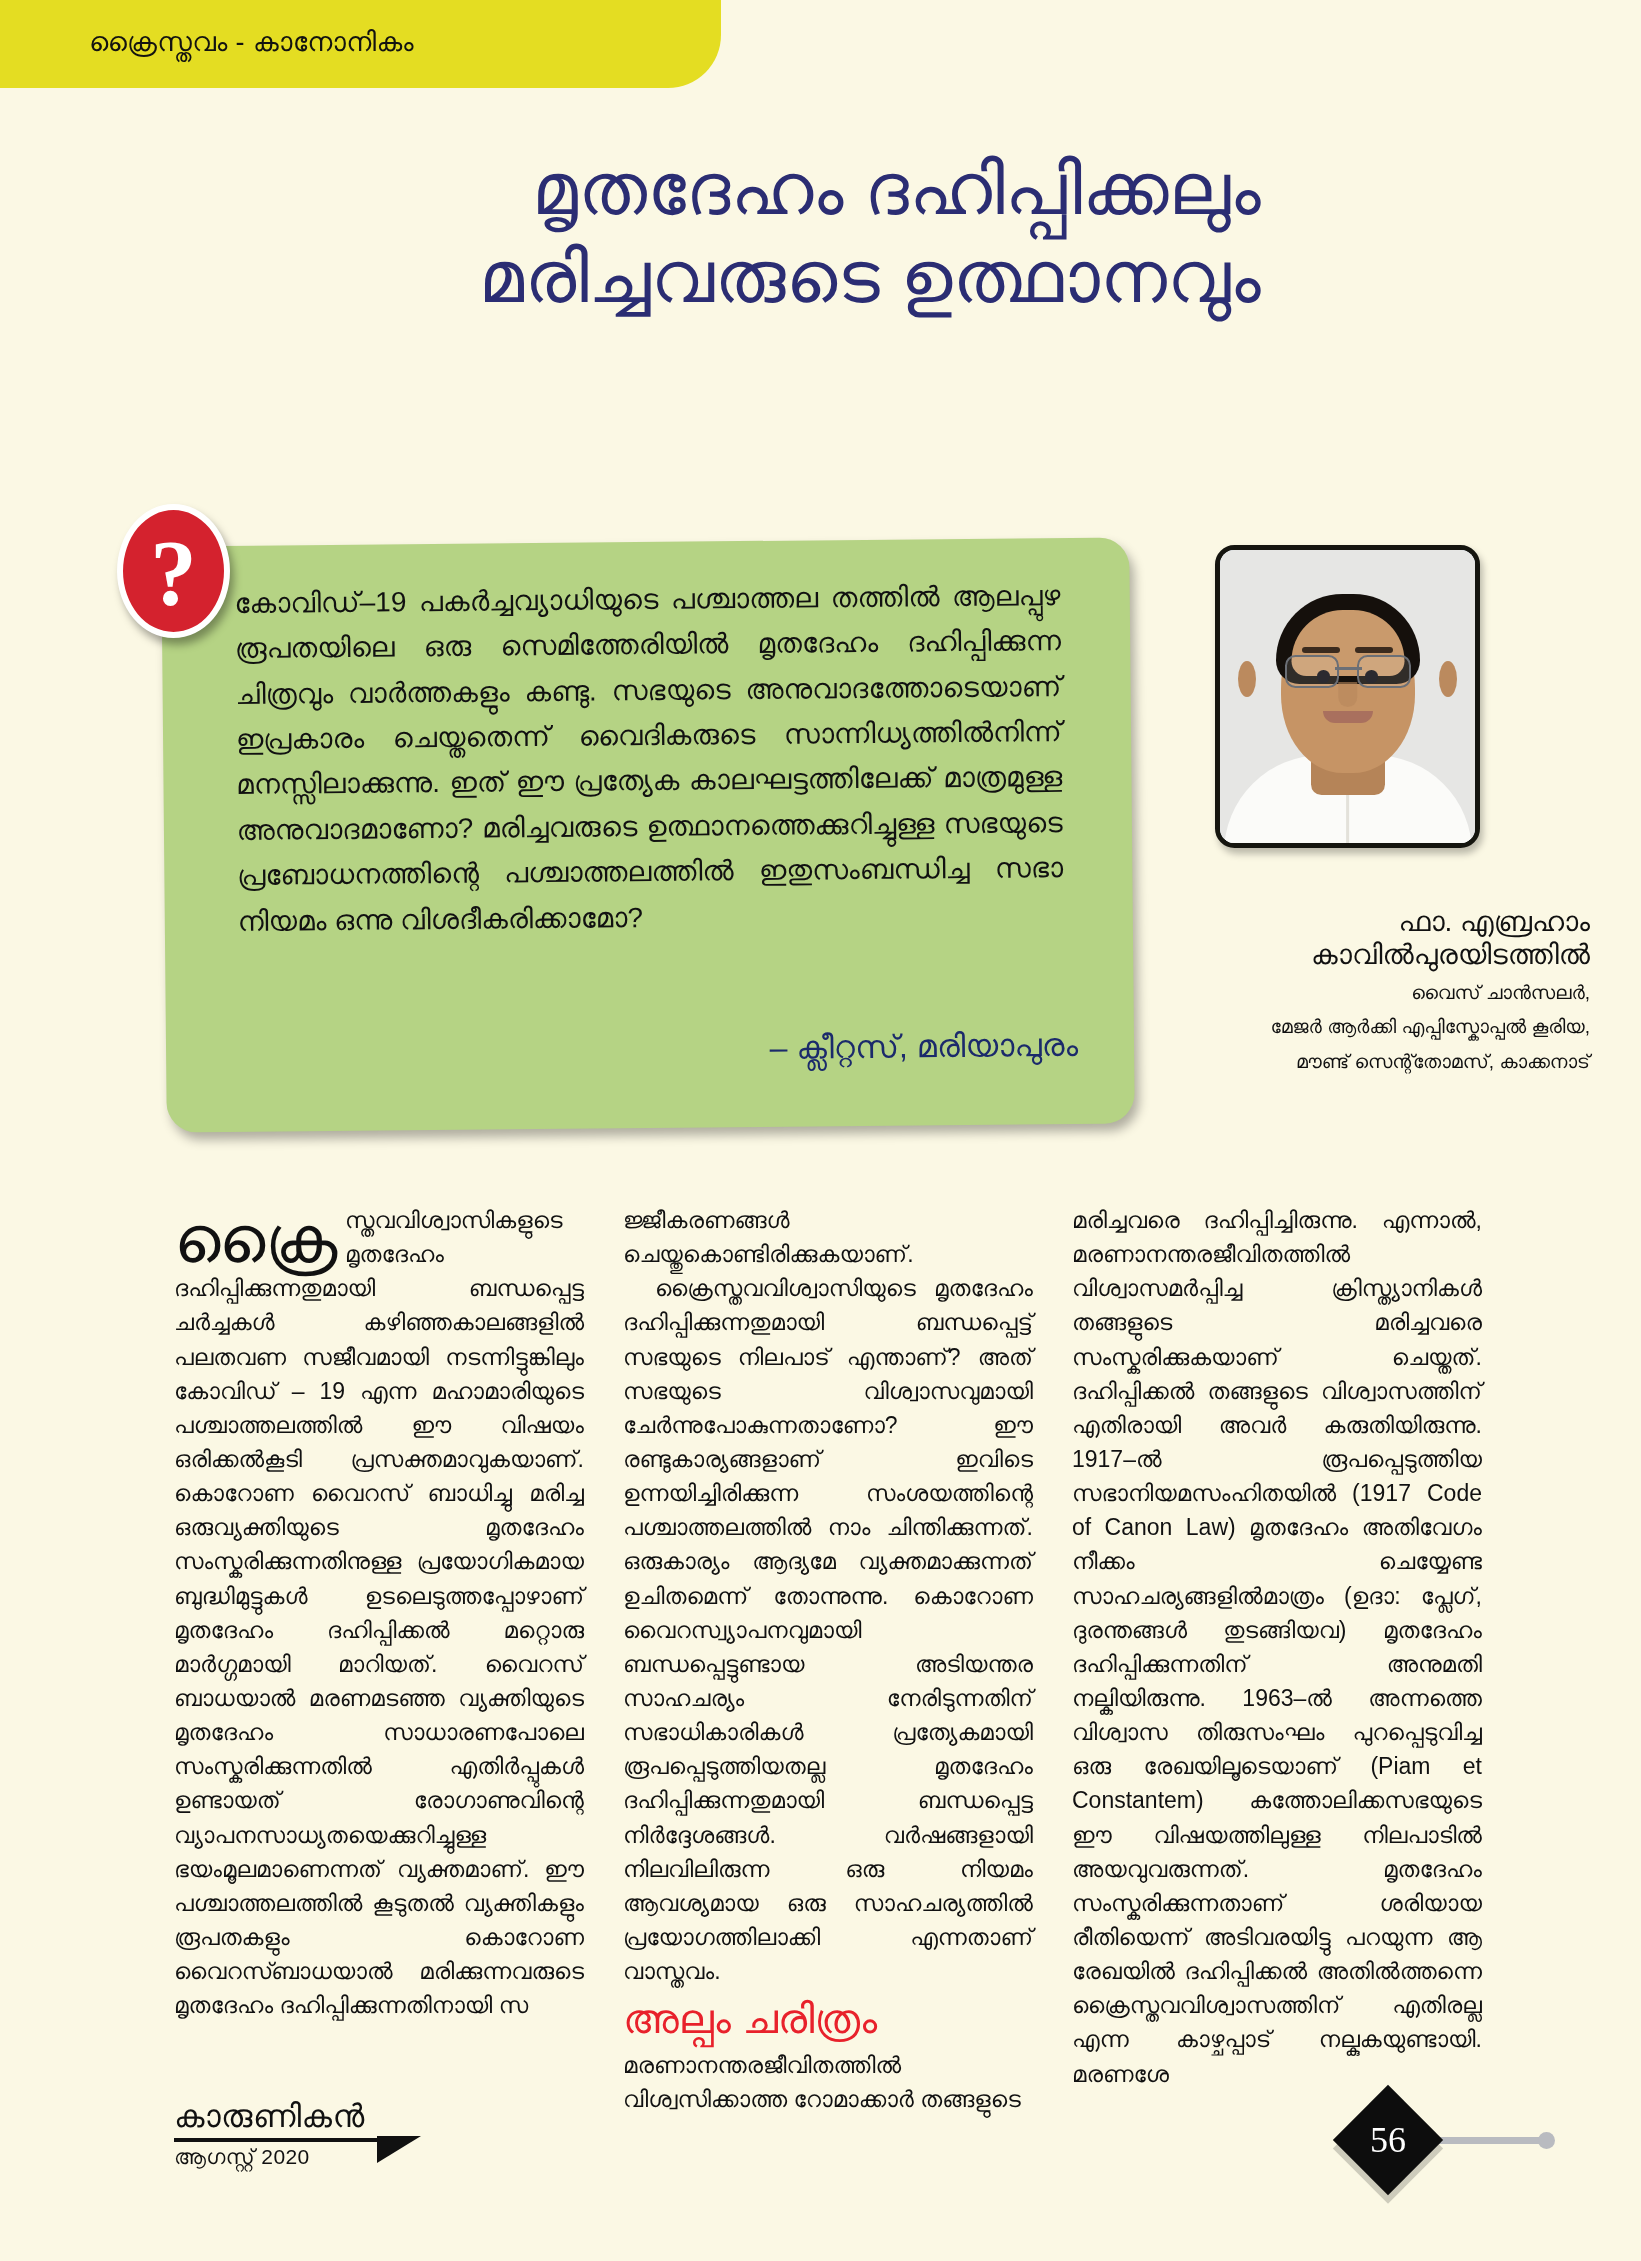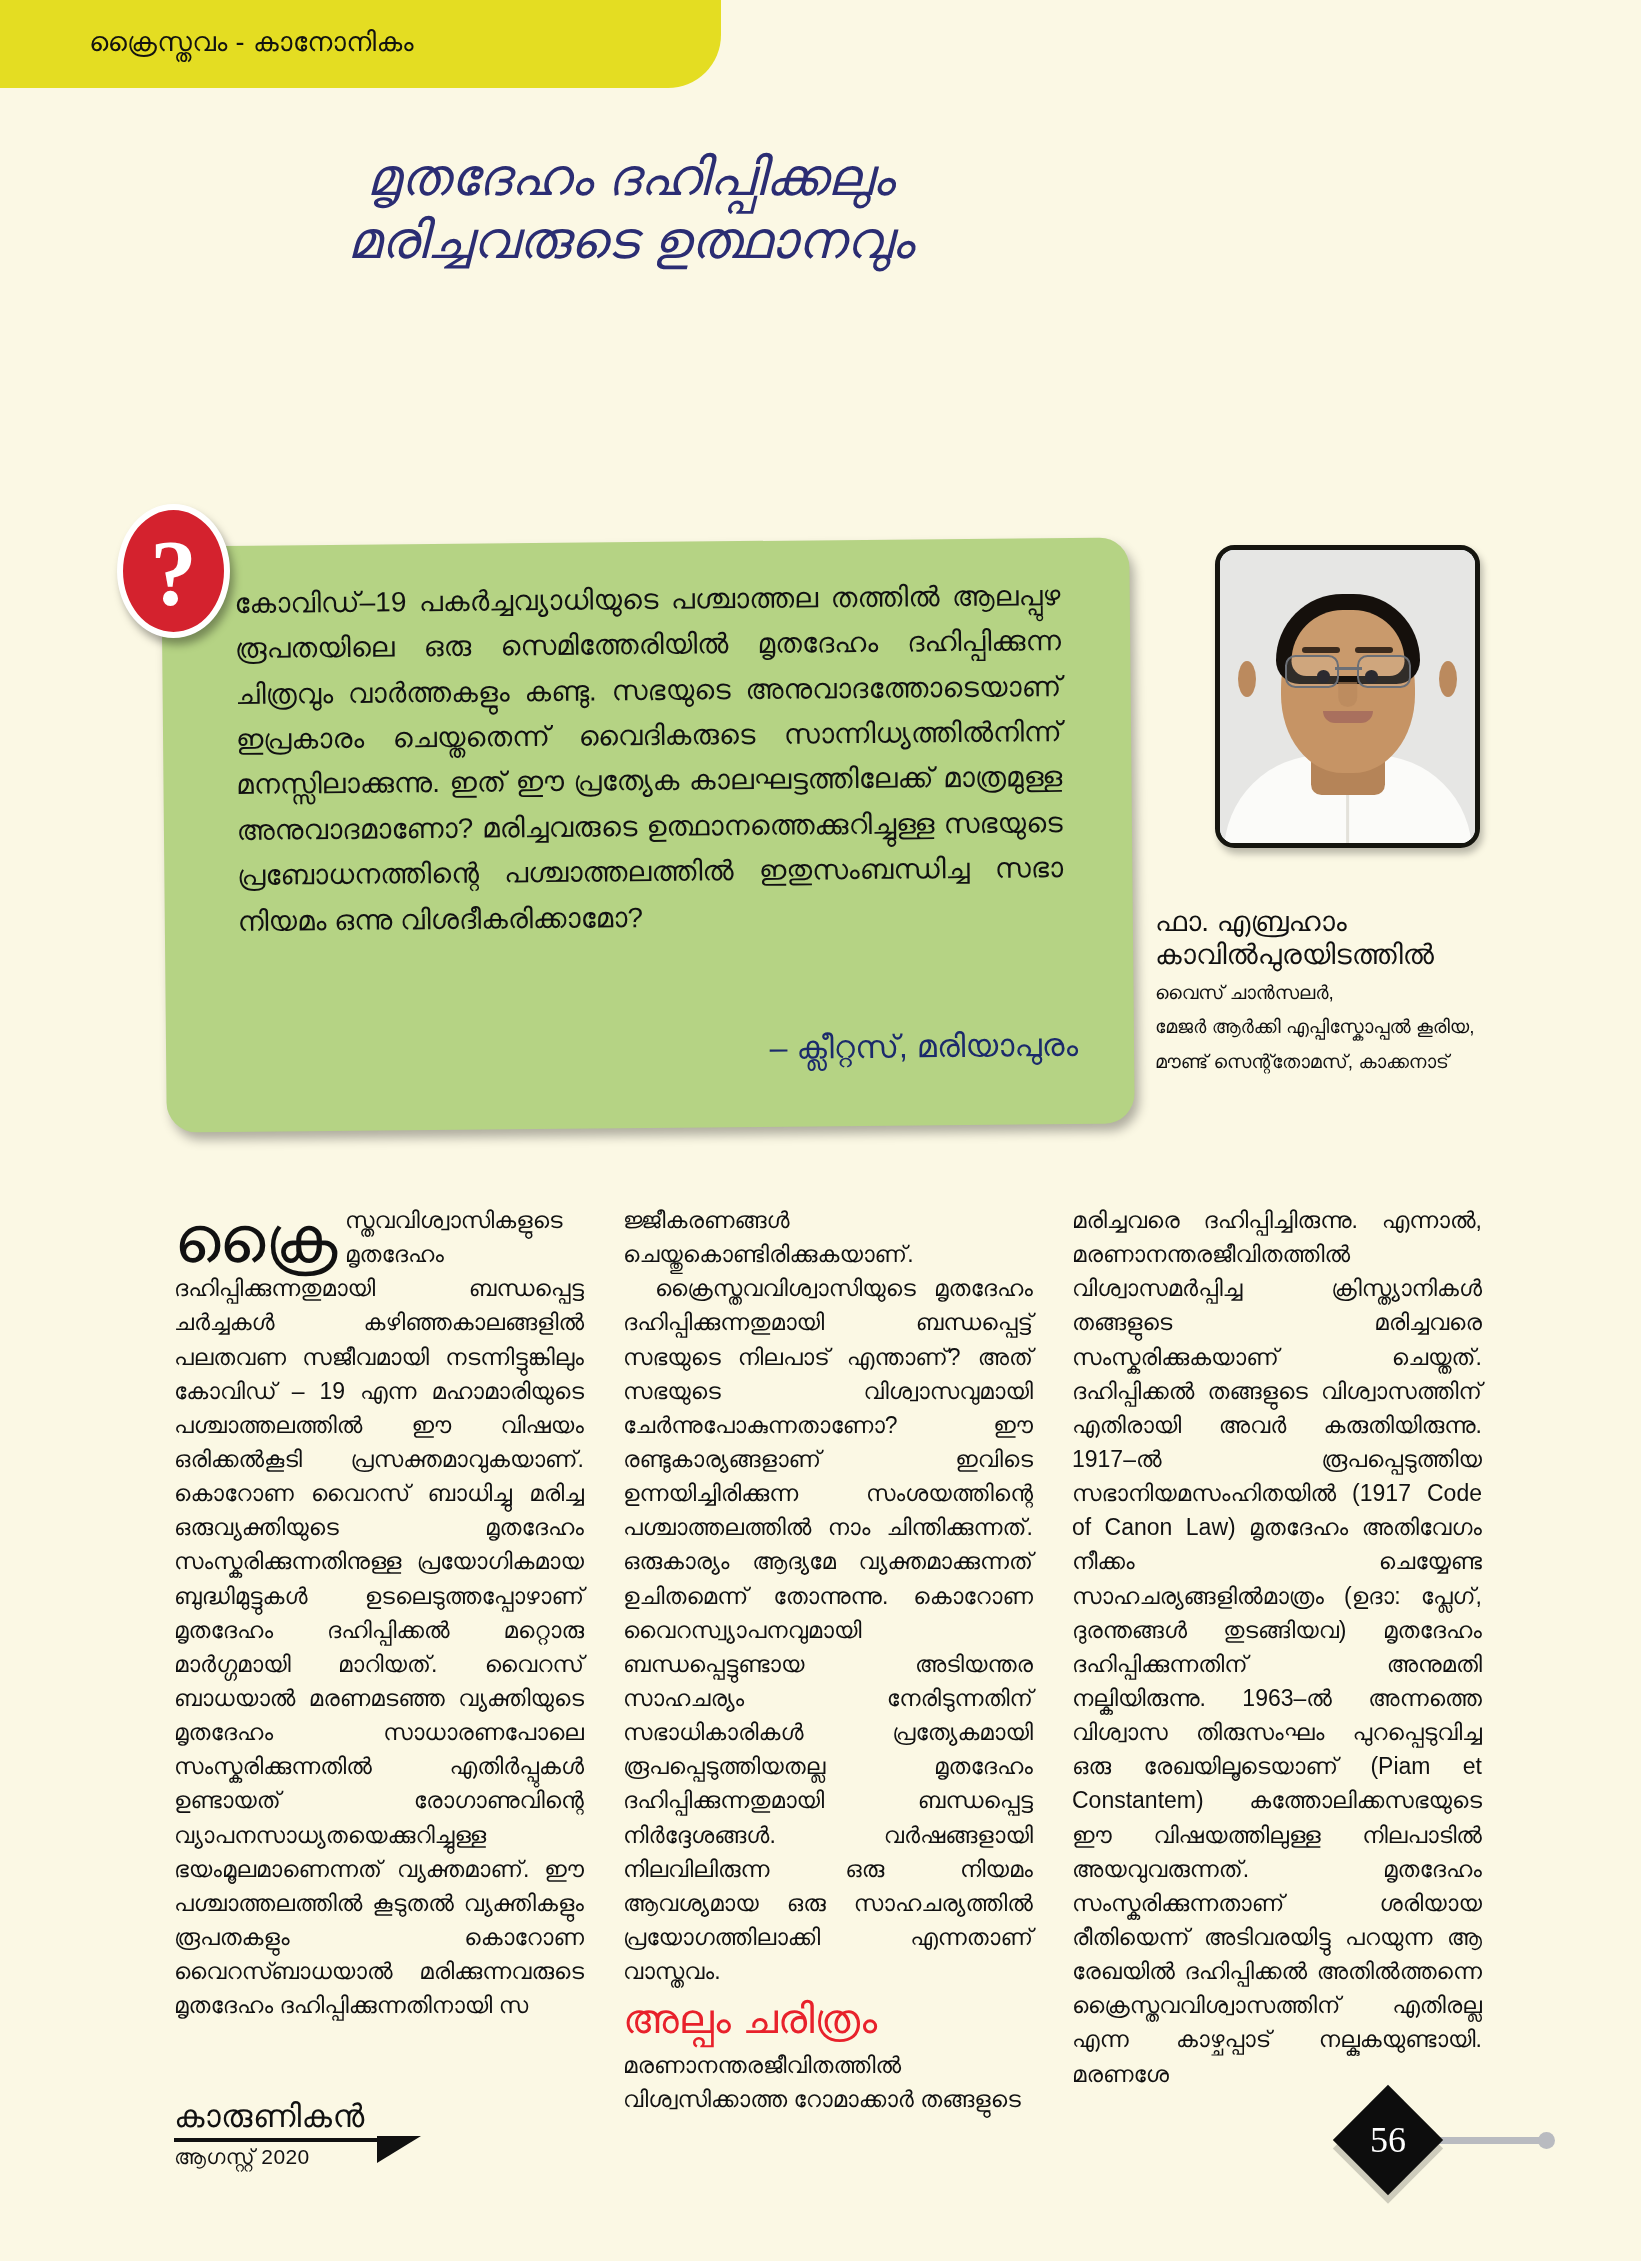--- a/index.html
+++ b/index.html
@@ -37,27 +37,26 @@
     letter-spacing: 0.4px;
     white-space: nowrap;
     font-family: "Liberation Sans", sans-serif;
   }
 
   
   .headline {
     position: absolute;
     left: 0; top: 146px;
     width: 1261px;
-    text-align: center;
+    text-align: right;
     color: #2b2d73;
-    font-size: 52px;
+    font-size: 72px;
     line-height: 1.22;
     font-weight: 400;
     letter-spacing: 0.4px;
-    font-style: italic;
   }
   .headline .l2 { display:block; }
 
   
   .qcard-wrap {
     position: absolute;
     left: 164px; top: 542px;
     width: 968px; height: 601px;
   }
   .qcard {
@@ -216,21 +215,21 @@
     background: #bb8a5e;
   }
   .p-ear.l { left: 7%; }
   .p-ear.r { right: 7%; }
 
   
   .caption {
     position: absolute;
     left: 1155px; top: 905px;
     width: 435px;
-    text-align: left;
+    text-align: right;
     color: #111;
   }
   .cap-name {
     font-size: 28px;
     line-height: 1.18;
     display: block;
   }
   .cap-role {
     display: block;
     font-size: 19px;

